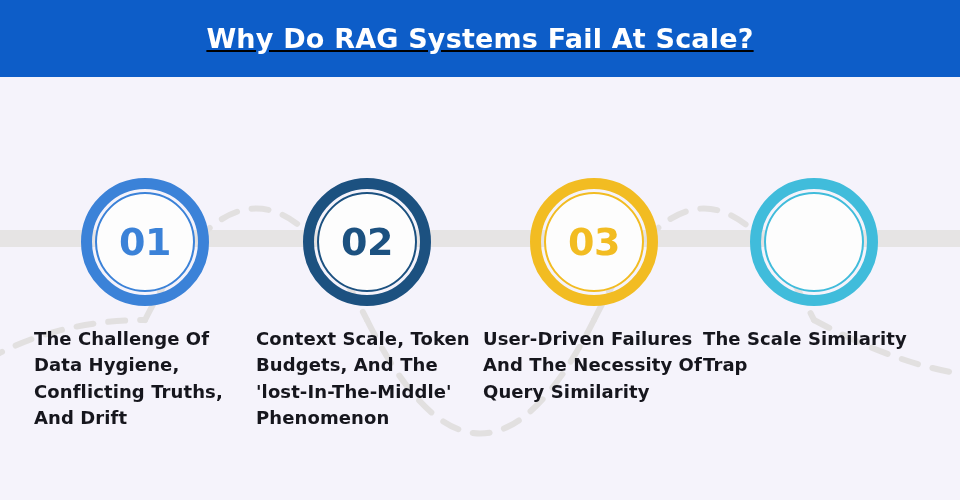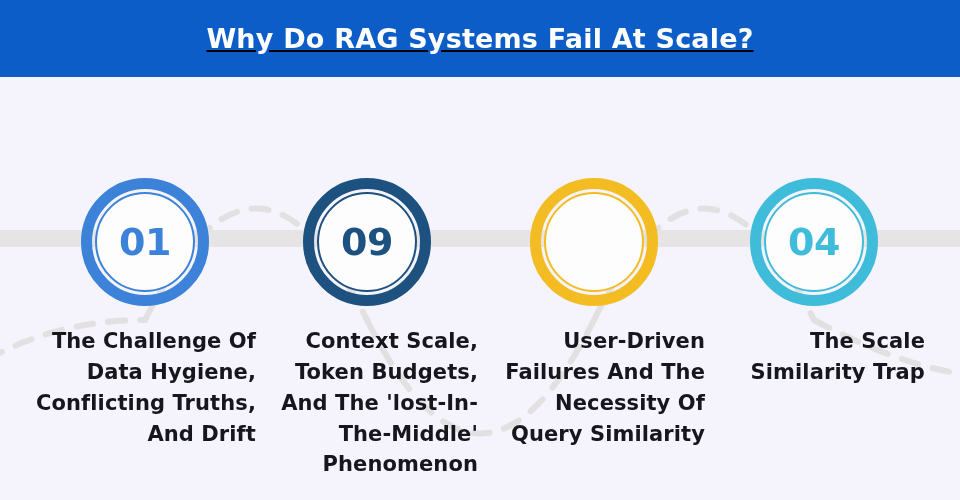--- a/index.html
+++ b/index.html
@@ -137,23 +137,23 @@
     z-index: 3;
     font-size: 38px;
     font-weight: bold;
     line-height: 1;
     letter-spacing: -0.5px;
   }
 
   .step-caption {
     margin-top: 20px;
     width: 222px;
-    text-align: right;
+    text-align: left;
     color: #16161d;
-    font-size: 21px;
+    font-size: 18px;
     font-weight: bold;
     line-height: 1.47;
     letter-spacing: 0.1px;
   }
 </style>
 </head>
 <body>
 
 <div class="infographic" style="background: rgb(245, 243, 251);">
 
@@ -182,36 +182,36 @@
         <span class="badge-inner-disc" style="border-color: rgb(59, 130, 216);"></span>
         <span class="badge-number" style="color: rgb(59, 130, 216);">01</span>
       </div>
       <div class="step-caption">The Challenge Of Data Hygiene, Conflicting Truths, And Drift</div>
     </div>
 
     <div class="step step-2">
       <div class="badge">
         <span class="badge-outer-ring" style="border-color: rgb(28, 81, 128);"></span>
         <span class="badge-inner-disc" style="border-color: rgb(28, 81, 128);"></span>
-        <span class="badge-number" style="color: rgb(28, 81, 128);">09</span>
+        <span class="badge-number" style="color: rgb(28, 81, 128);">02</span>
       </div>
       <div class="step-caption">Context Scale, Token Budgets, And The 'lost-In-The-Middle' Phenomenon</div>
     </div>
 
     <div class="step step-3">
       <div class="badge">
         <span class="badge-outer-ring" style="border-color: rgb(242, 188, 34);"></span>
         <span class="badge-inner-disc" style="border-color: rgb(242, 188, 34);"></span>
+        <span class="badge-number" style="color: rgb(242, 188, 34);">03</span>
       </div>
       <div class="step-caption">User-Driven Failures And The Necessity Of Query Similarity</div>
     </div>
 
     <div class="step step-4">
       <div class="badge">
         <span class="badge-outer-ring" style="border-color: rgb(64, 188, 219);"></span>
         <span class="badge-inner-disc" style="border-color: rgb(64, 188, 219);"></span>
-        <span class="badge-number" style="color: rgb(64, 188, 219);">04</span>
       </div>
       <div class="step-caption">The Scale Similarity Trap</div>
     </div>
 
   </div>
 </div>
 
 </body></html>

